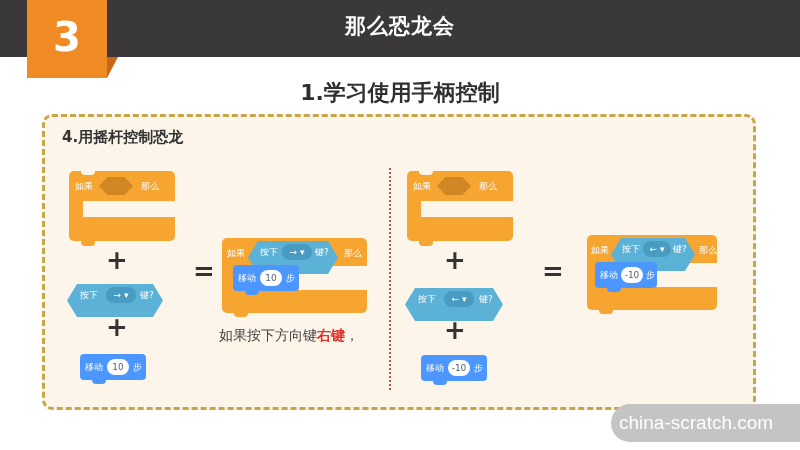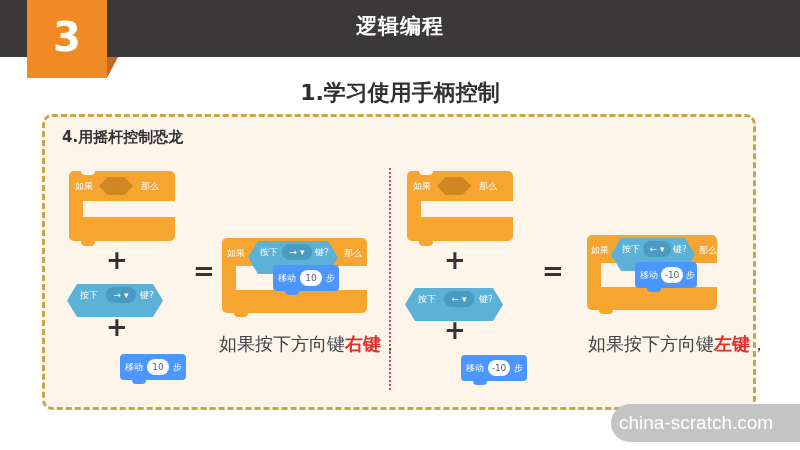--- a/index.html
+++ b/index.html
@@ -25,36 +25,36 @@
   .if-top { position: absolute; left: 0; top: 0; height: 30px; background: #f7a531; border-radius: 5px 5px 0 0; }
   .if-left { position: absolute; left: 0; top: 30px; width: 14px; height: 16px; background: #f7a531; }
   .if-bottom { position: absolute; left: 0; top: 46px; height: 24px; background: #f7a531; border-radius: 0 0 5px 5px; }
   .notch { position: absolute; width: 14px; height: 5px; background: #f7a531; border-radius: 0 0 4px 4px; }
   .blk-text { position: absolute; color: #fff; font-size: 9px; }
   .hex-slot { position: absolute; width: 34px; height: 18px; background: #cf8723; clip-path: polygon(25% 0, 75% 0, 100% 50%, 75% 100%, 25% 100%, 0 50%); }
 
   .sense { position: absolute; height: 33px; background: #5cb1d6; clip-path: polygon(10px 0, calc(100% - 10px) 0, 100% 50%, calc(100% - 10px) 100%, 10px 100%, 0 50%); }
   .sense-drop { position: absolute; height: 16px; background: #4a9bc1; border-radius: 8px; color: #fff; font-size: 9px; text-align: center; line-height: 16px; }
 
-  .motion { position: absolute; height: 26px; background: #4c97ff; border-radius: 4px; margin-left: 40px; }
+  .motion { position: absolute; height: 26px; background: #4c97ff; border-radius: 4px; }
   .motion-notch { position: absolute; width: 14px; height: 5px; background: #4c97ff; border-radius: 0 0 4px 4px; }
   .pill { position: absolute; height: 16px; background: #fff; border-radius: 8px; color: #575e75; font-size: 9px; text-align: center; line-height: 16px; }
 
   .op { position: absolute; font-size: 26px; font-weight: bold; color: #333; }
 
-  .caption { position: absolute; font-size: 18px; color: #444; line-height: 17px; margin-top: 8px; }
+  .caption { position: absolute; font-size: 14px; color: #444; line-height: 17px; }
   .caption .hl { color: #e0302b; font-weight: bold; }
 
   .watermark { position: absolute; left: 611px; top: 404px; width: 200px; height: 38px; background: #c4c4c4; border-radius: 19px 0 0 19px; color: #ffffff; font-family: "Liberation Sans", sans-serif; font-size: 19px; line-height: 38px; padding-left: 8px; }
 </style>
 </head>
 <body>
 
 <div class="header-bar"></div>
-<div class="header-title"><span>逻辑编程</span></div>
+<div class="header-title"><span>那么恐龙会</span></div>
 <div class="badge"></div>
 <div class="badge-fold"></div>
 <div class="badge-num">3</div>
 
 <div class="subtitle">1.学习使用手柄控制</div>
 
 <div class="content-box"></div>
 <div class="section-title">4.用摇杆控制恐龙</div>
 
 <div class="divider"></div>
@@ -157,16 +157,15 @@
   <div class="motion" style="left:8px; top:27px; width:62px;">
     <div class="motion-notch" style="left:12px; top:25px;"></div>
     <span class="blk-text" style="left:5px; top:7px;">移动</span>
     <div class="pill" style="left:26px; top:5px; width:22px;">-10</div>
     <span class="blk-text" style="left:51px; top:7px;">步</span>
   </div>
   <div class="notch" style="left:12px; top:74px;"></div>
 </div>
 
 <div class="caption" style="left:588px; top:327px;">
-  <div><span>如果按下方向键</span><span class="hl">左键</span><span>，</span></div>
 </div>
 
 <div class="watermark">china-scratch.com</div>
 
 </body></html>

